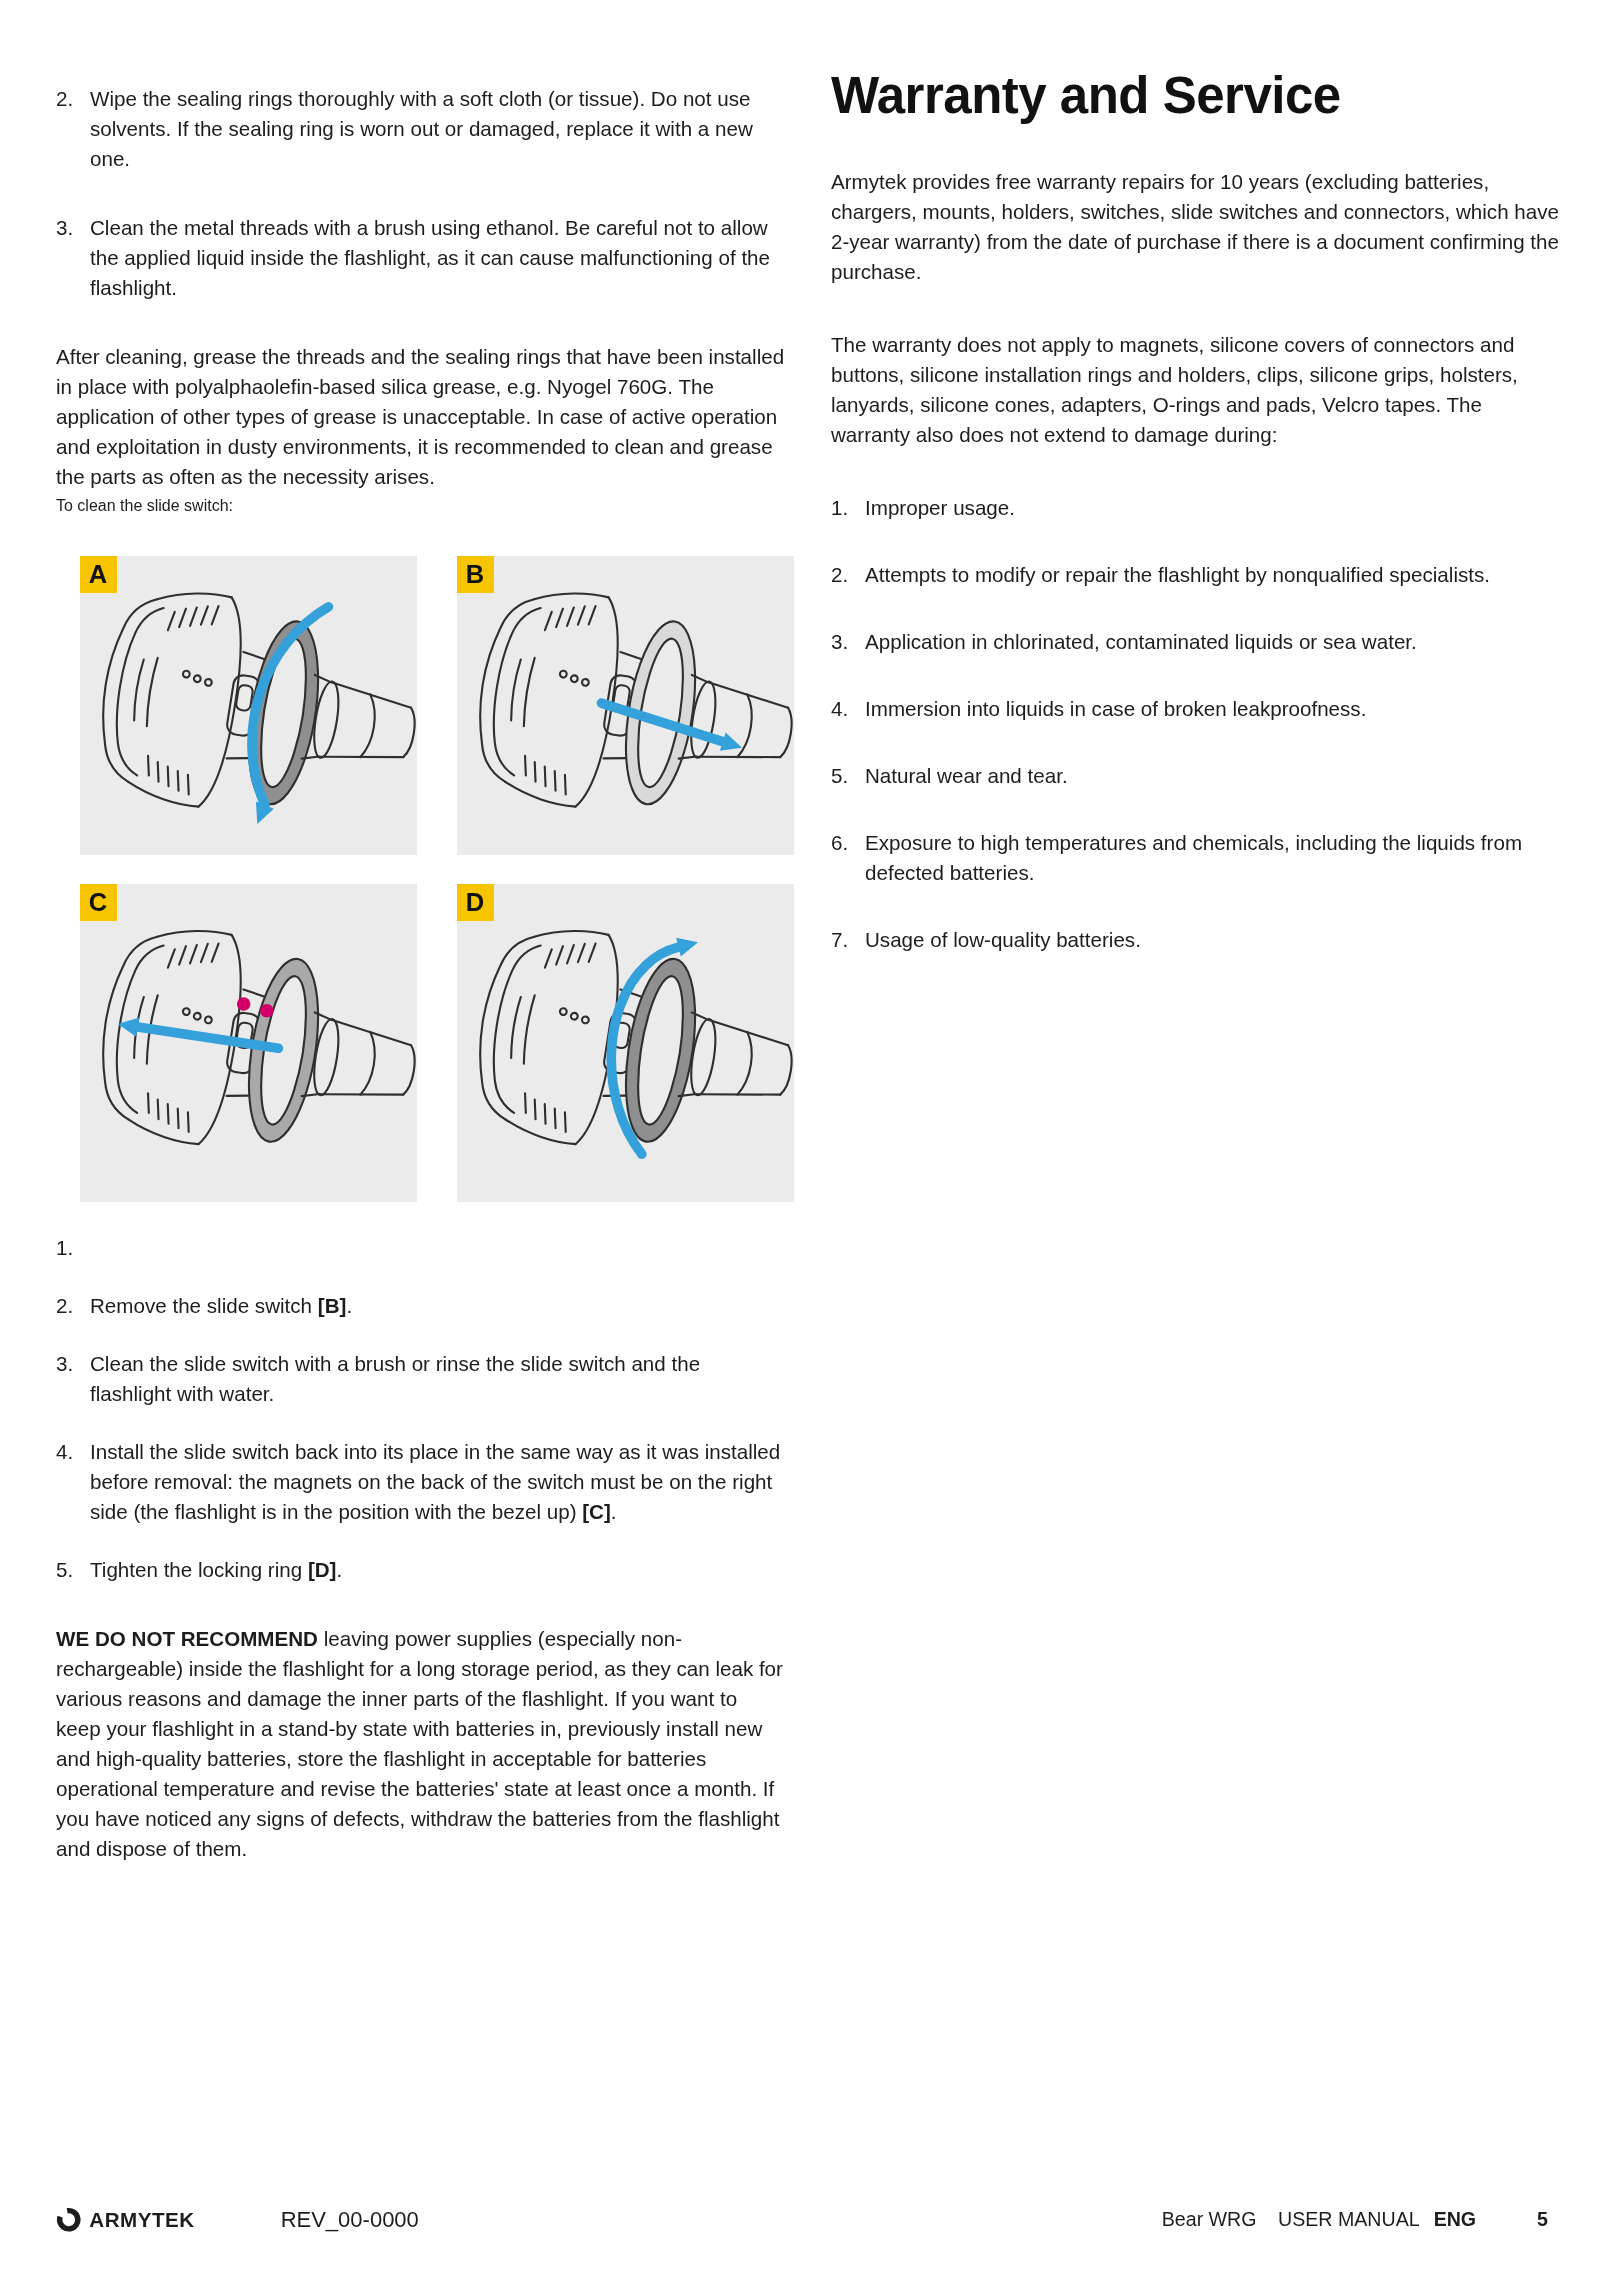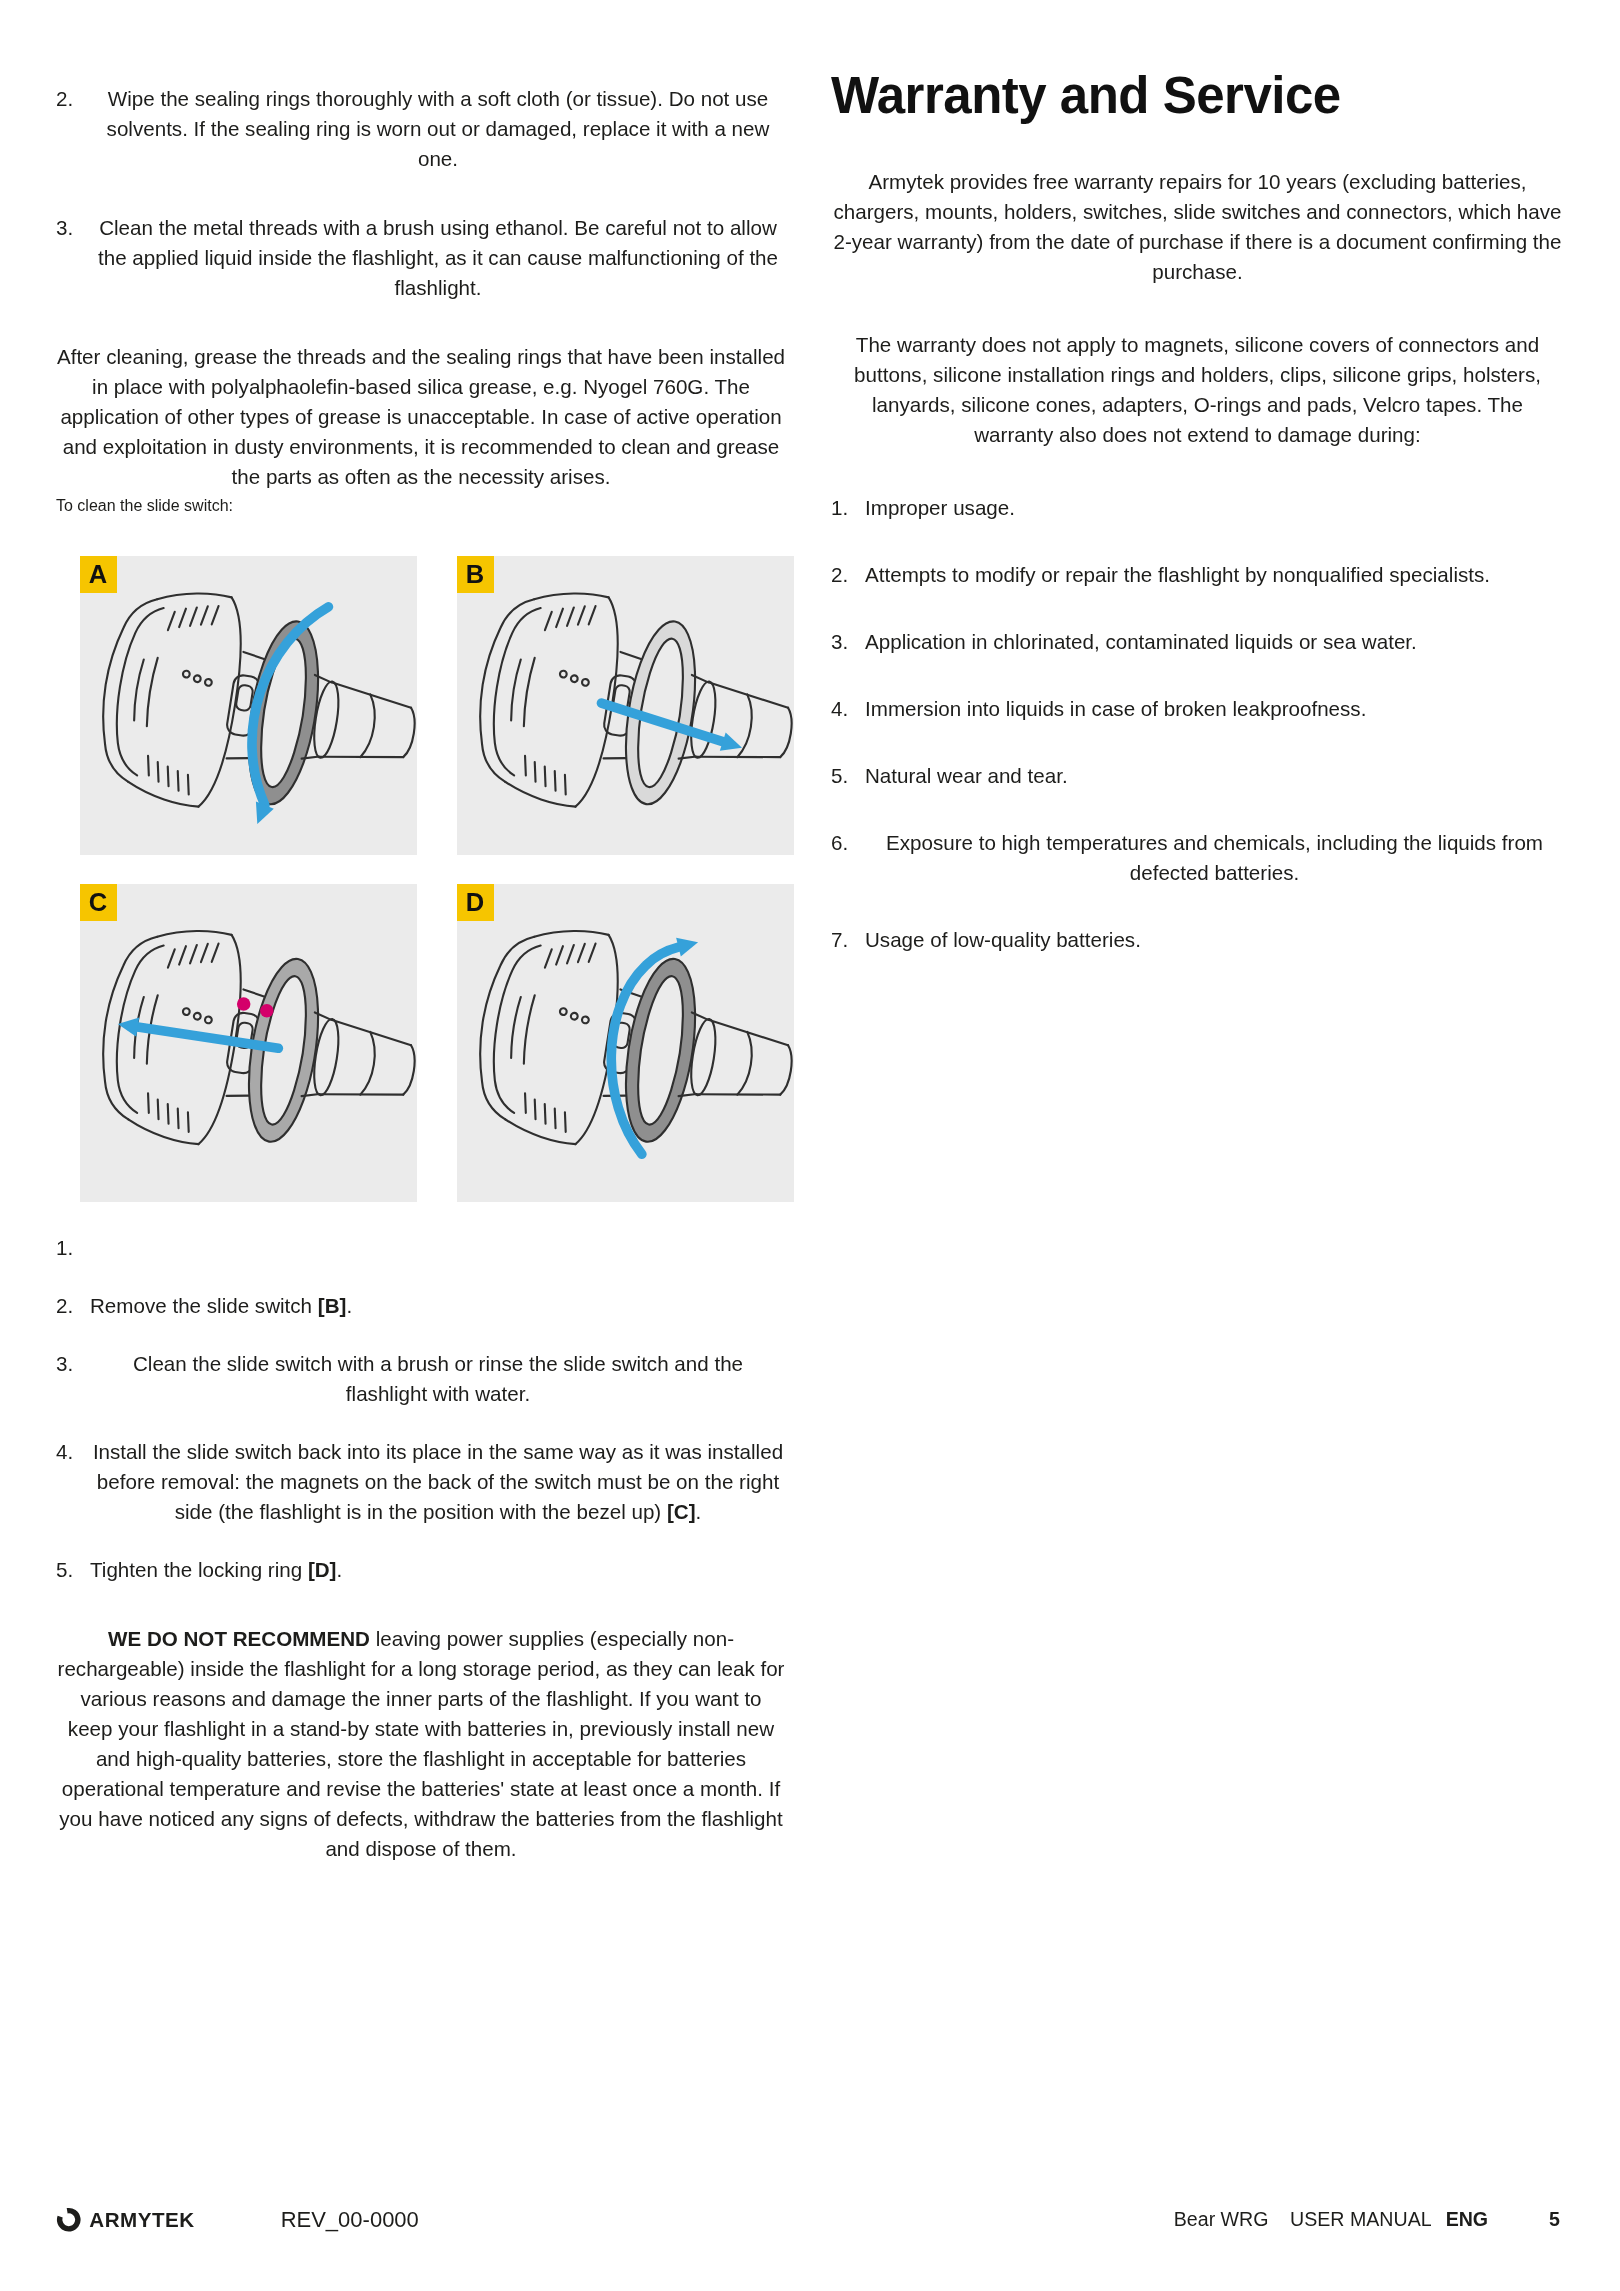--- a/index.html
+++ b/index.html
@@ -11,21 +11,21 @@
     --line:#2f2f2f;
   }
   *{margin:0;padding:0;box-sizing:border-box;}
   html,body{background:#ffffff;}
   body{font-family:"Liberation Sans",sans-serif;color:var(--ink);}
   #page{position:relative;width:1620px;height:2292px;background:#fff;overflow:hidden;}
 
   
   .col-left{position:absolute;left:56px;top:62px;width:730px;padding-top:21.6px;}
   .col-right{position:absolute;left:831px;top:67px;width:733px;}
-  p,.li-text{font-size:20.6px;line-height:30px;color:var(--ink);text-align:center;}
+  p,.li-text{font-size:20.6px;line-height:30px;color:var(--ink);}
 
   
   .oli{display:flex;align-items:flex-start;}
   .oli .num{flex:0 0 34px;font-size:20.6px;line-height:30px;}
   .top-list .oli + .oli{margin-top:39px;}
   .para-grease{margin-top:39px;}
   .sub-heading{font-size:16px;line-height:27.4px;font-weight:normal;}
 
   
   .diagram-grid{
@@ -51,21 +51,21 @@
   .bold{font-weight:bold;}
 
   
   .main-heading{font-size:51px;line-height:57px;font-weight:bold;letter-spacing:-0.5px;color:#111;}
   .col-right p{margin-top:43px;}
   .warranty-list{margin-top:43px;}
   .warranty-list .oli + .oli{margin-top:37px;}
 
   
   .footer{
-    position:absolute;left:56px;right:60px;top:2203px;height:33px;
+    position:absolute;left:56px;right:72px;top:2203px;height:33px;
     display:flex;align-items:center;font-size:18.6px;
   }
   .brand{display:flex;align-items:center;gap:7.8px;}
   .brand-name{font-weight:bold;font-size:20.6px;letter-spacing:0.5px;color:#1d1d1b;}
   .rev{margin-left:86px;font-size:22px;}
   .footer-right{margin-left:auto;display:flex;align-items:baseline;}
   .product-name{font-size:19.6px;}
   .manual-label{font-size:19.6px;margin-left:21.6px;}
   .lang{font-weight:bold;font-size:19.6px;margin-left:14px;}
   .page-num{font-weight:bold;font-size:19.6px;margin-left:61px;}

